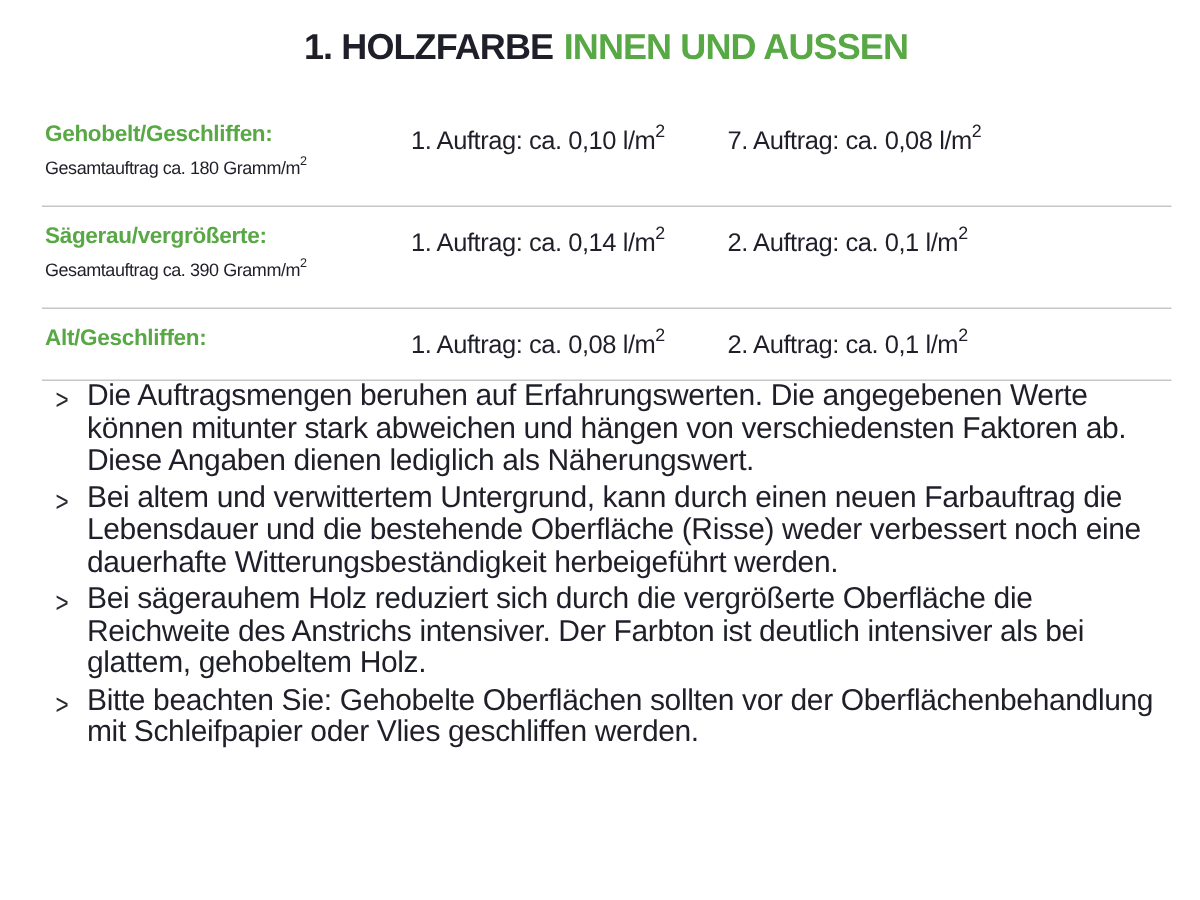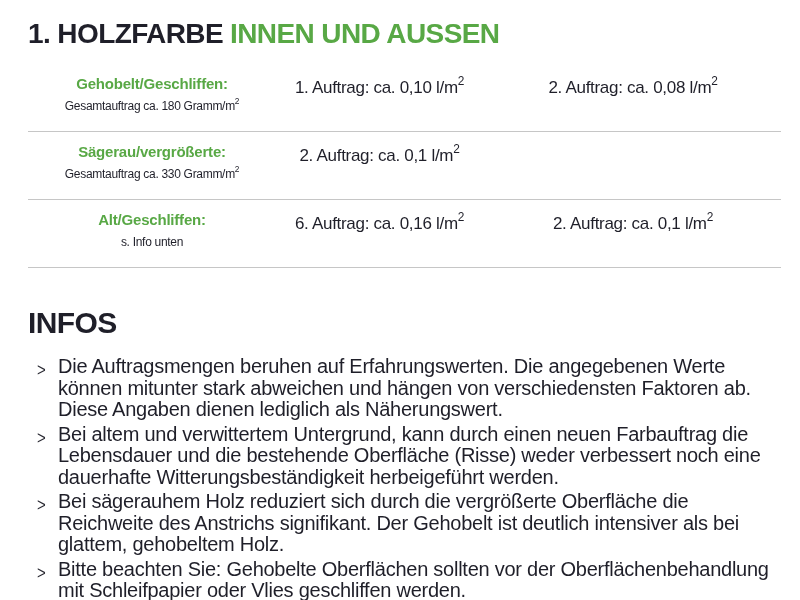--- a/index.html
+++ b/index.html
@@ -15,30 +15,31 @@
     font-family:"Liberation Sans", sans-serif;
     color:var(--text);
     overflow:hidden;
   }
   .page{
     padding:14px 20px 0 28px;
     width:800px;height:600px;
   }
   
   .title{
-    font-size:28px;
+    font-size:24px;
     font-weight:bold;
     letter-spacing:-0.6px;
-    margin:4px 0 14px 0;
+    margin:4px 0 24px 0;
     white-space:nowrap;
+    text-align:center;
   }
   .title .black{color:var(--text);}
   .title .green{color:var(--green);margin-left:7px;}
   
-  .rates{width:753px;text-align:center;}
+  .rates{width:753px;}
   .row{
     display:grid;
     grid-template-columns:244px 211px 1fr;
     border-bottom:1px solid var(--divider);
     padding:9px 0 13px 2px;
   }
   .row-label{
     color:var(--green);
     font-weight:bold;
     font-size:15px;
@@ -96,56 +97,55 @@
   <h1 class="title"><span class="black">1. HOLZFARBE</span><span class="green">INNEN UND AUSSEN</span></h1>
 
   <div class="rates">
 
     <div class="row">
       <div>
         <div class="row-label">Gehobelt/Geschliffen:</div>
         <div class="row-sub"><span>Gesamtauftrag ca. 180 Gramm/m</span><sup class="sup">2</sup></div>
       </div>
       <div class="cell"><span>1. Auftrag: ca. 0,10 l/m</span><sup class="sup">2</sup></div>
-      <div class="cell"><span>2. Auftrag: ca. 0,08 l/m</span><sup class="sup">2</sup></div>
+      <div class="cell"><span>7. Auftrag: ca. 0,08 l/m</span><sup class="sup">2</sup></div>
     </div>
 
     <div class="row">
       <div>
         <div class="row-label">Sägerau/vergrößerte:</div>
-        <div class="row-sub"><span>Gesamtauftrag ca. 330 Gramm/m</span><sup class="sup">2</sup></div>
+        <div class="row-sub"><span>Gesamtauftrag ca. 390 Gramm/m</span><sup class="sup">2</sup></div>
       </div>
+      <div class="cell"><span>1. Auftrag: ca. 0,14 l/m</span><sup class="sup">2</sup></div>
       <div class="cell"><span>2. Auftrag: ca. 0,1 l/m</span><sup class="sup">2</sup></div>
     </div>
 
     <div class="row">
       <div>
         <div class="row-label">Alt/Geschliffen:</div>
-        <div class="row-sub"><span>s. Info unten</span><sup class="sup"></sup></div>
       </div>
-      <div class="cell"><span>6. Auftrag: ca. 0,16 l/m</span><sup class="sup">2</sup></div>
+      <div class="cell"><span>1. Auftrag: ca. 0,08 l/m</span><sup class="sup">2</sup></div>
       <div class="cell"><span>2. Auftrag: ca. 0,1 l/m</span><sup class="sup">2</sup></div>
     </div>
 
   </div>
 
-  <h2 class="infos-heading">INFOS</h2>
 
   <div class="info-list">
     <div class="info-item">
       <div class="info-marker">&gt;</div>
       <div class="info-text">Die Auftragsmengen beruhen auf Erfahrungswerten. Die angegebenen Werte können mitunter stark abweichen und hängen von verschiedensten Faktoren ab. Diese Angaben dienen lediglich als Näherungswert.</div>
     </div>
     <div class="info-item">
       <div class="info-marker">&gt;</div>
       <div class="info-text">Bei altem und verwittertem Untergrund, kann durch einen neuen Farbauftrag die Lebensdauer und die bestehende Oberfläche (Risse) weder verbessert noch eine dauerhafte Witterungsbeständigkeit herbeigeführt werden.</div>
     </div>
     <div class="info-item">
       <div class="info-marker">&gt;</div>
-      <div class="info-text">Bei sägerauhem Holz reduziert sich durch die vergrößerte Oberfläche die Reichweite des Anstrichs signifikant. Der Gehobelt ist deutlich intensiver als bei glattem, gehobeltem Holz.</div>
+      <div class="info-text">Bei sägerauhem Holz reduziert sich durch die vergrößerte Oberfläche die Reichweite des Anstrichs intensiver. Der Farbton ist deutlich intensiver als bei glattem, gehobeltem Holz.</div>
     </div>
     <div class="info-item">
       <div class="info-marker">&gt;</div>
       <div class="info-text">Bitte beachten Sie: Gehobelte Oberflächen sollten vor der Oberflächenbehandlung mit Schleifpapier oder Vlies geschliffen werden.</div>
     </div>
 
   </div>
 
 </div>
 

